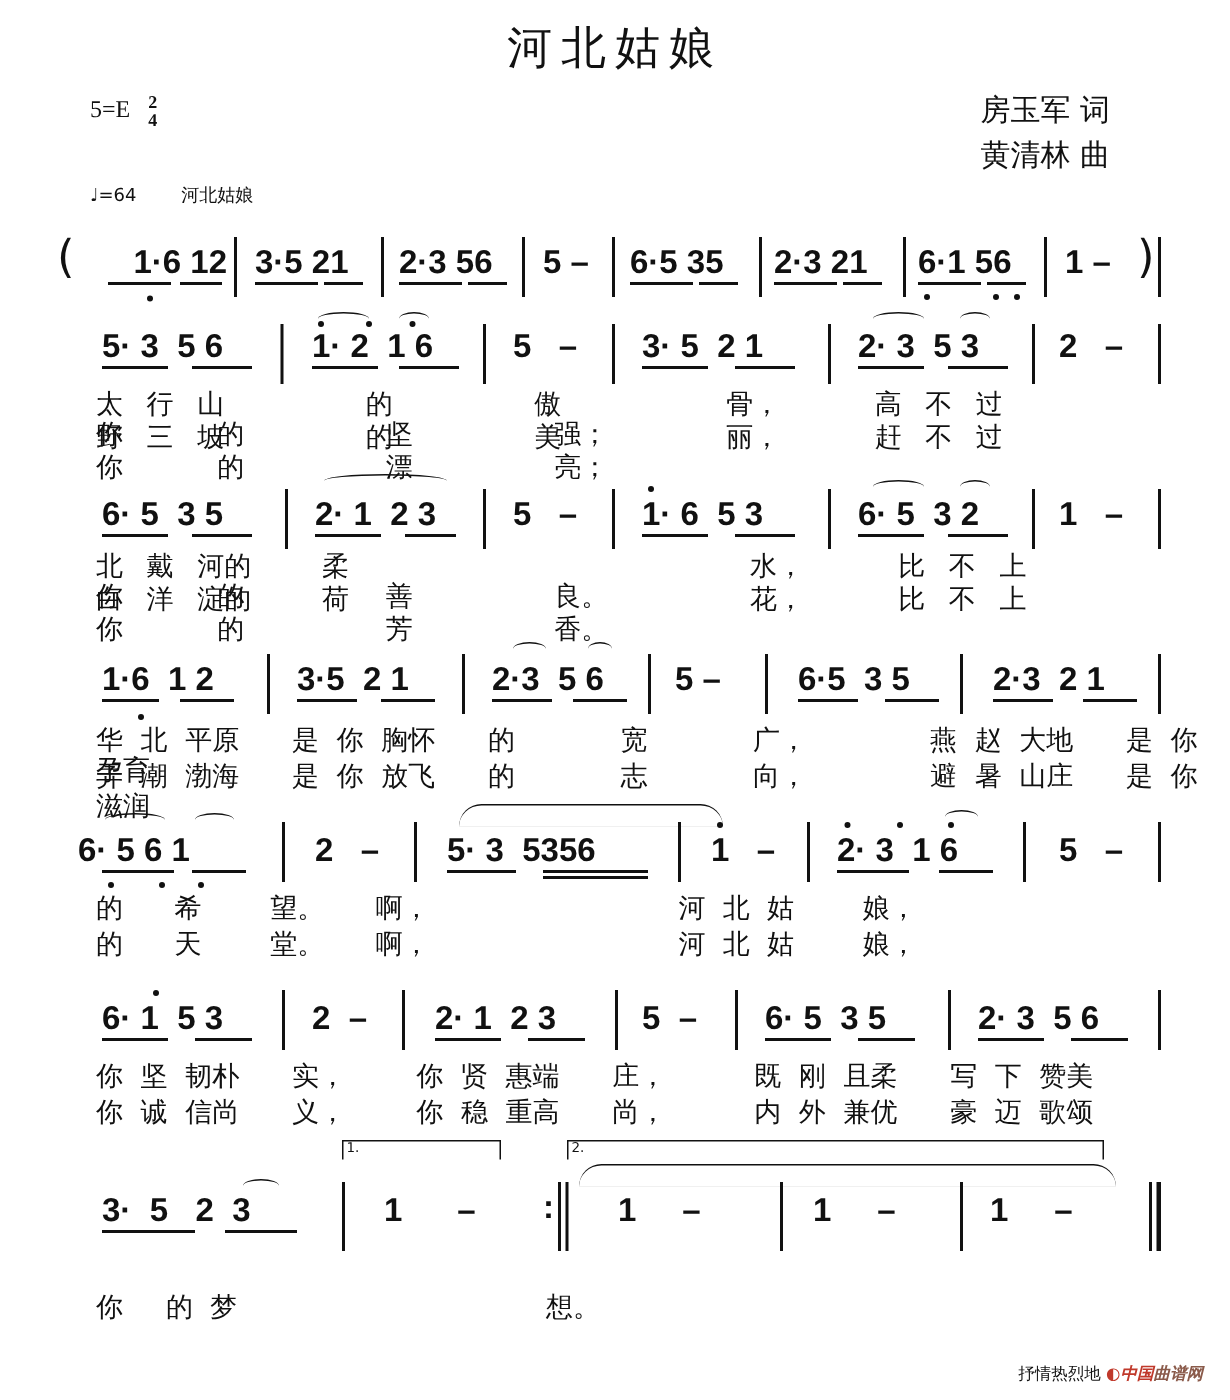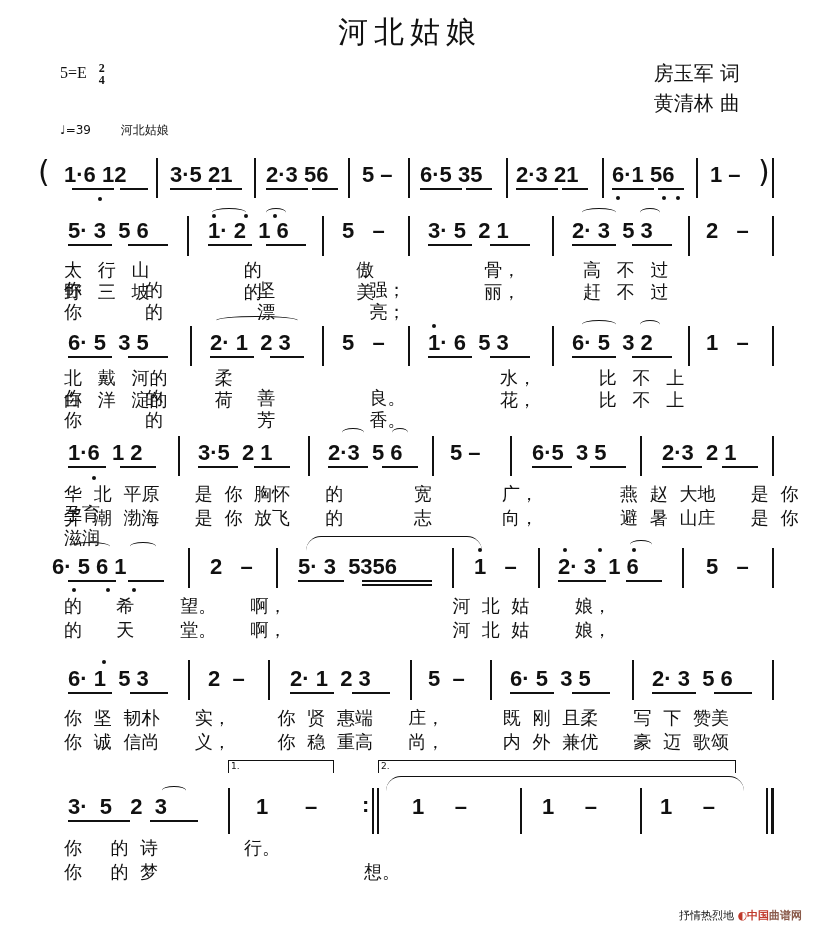--- a/index.html
+++ b/index.html
@@ -14,47 +14,47 @@
   .row{position:absolute;left:0;width:820px;}
   .n{position:absolute;font-weight:bold;font-size:22px;font-family:"Liberation Sans",sans-serif;line-height:22px;}
   .bar{position:absolute;width:2px;background:#111;}
   .ul{position:absolute;height:2px;background:#111;}
   .dot{position:absolute;width:4px;height:4px;border-radius:50%;background:#111;}
   .lyr{position:absolute;font-size:18px;font-family:"DejaVu Sans",sans-serif;line-height:20px;letter-spacing:0;}
   .slur{position:absolute;border-top:1.5px solid #111;border-radius:50% 50% 0 0;height:8px;}
   .paren{position:absolute;font-size:30px;font-weight:normal;}
   .volta{position:absolute;border-top:1px solid #111;border-left:1px solid #111;height:12px;font-size:9px;padding-left:2px;}
   .footer{right:18px;top:908px;font-size:11px;}
-  .logo{color:#c0392b;font-weight:bold;}
+  .logo{color:#c0392b;font-weight:bold;font-style:italic;}
   .logo .c{color:#8a5a4a;}
 </style>
 </head>
 <body>
 
 <div class="abs title">河北姑娘</div>
 
 <div class="abs key">
   <span>5=E</span>
   <span class="ts">
     <span>2</span><br>
     <span>4</span>
   </span>
 </div>
 
 <div class="abs credit" style="top:60px">房玉军 词</div>
 <div class="abs credit" style="top:90px">黄清林 曲</div>
 
 <div class="abs tempo">
-  <span>♩=39</span>
+  <span>♩=64</span>
   <span class="mood">河北姑娘</span>
 </div>
 
 <div class="row" style="top:150px;height:50px">
   <span class="paren" style="left:38px;top:4px">(</span>
-  <span class="n" style="left:64px;top:14px">1·6&nbsp;12</span>
+  <span class="n" style="left:89px;top:14px">1·6&nbsp;12</span>
   <div class="ul" style="left:72px;top:38px;width:42px"></div>
   <div class="ul" style="left:120px;top:38px;width:28px"></div>
   <div class="dot" style="left:98px;top:47px"></div>
   <div class="bar" style="left:156px;top:8px;height:40px"></div>
   <span class="n" style="left:170px;top:14px">3·5&nbsp;21</span>
   <div class="ul" style="left:170px;top:38px;width:42px"></div>
   <div class="ul" style="left:216px;top:38px;width:26px"></div>
   <div class="bar" style="left:254px;top:8px;height:40px"></div>
   <span class="n" style="left:266px;top:14px">2·3&nbsp;56</span>
   <div class="ul" style="left:266px;top:38px;width:42px"></div>
@@ -267,23 +267,20 @@
   <div class="bar" style="left:372px;top:30px;height:46px"></div>
   <div class="bar" style="left:377px;top:30px;height:46px"></div>
   <div class="slur" style="left:386px;top:18px;width:358px;height:14px;border-radius:20px 20px 0 0"></div>
   <span class="n" style="left:412px;top:38px">1&nbsp;&nbsp;&nbsp;&nbsp;&nbsp;–</span>
   <div class="bar" style="left:520px;top:30px;height:46px"></div>
   <span class="n" style="left:542px;top:38px">1&nbsp;&nbsp;&nbsp;&nbsp;&nbsp;–</span>
   <div class="bar" style="left:640px;top:30px;height:46px"></div>
   <span class="n" style="left:660px;top:38px">1&nbsp;&nbsp;&nbsp;&nbsp;&nbsp;–</span>
   <div class="bar" style="left:766px;top:30px;height:46px"></div>
   <div class="bar" style="left:771px;top:30px;height:46px;width:3px"></div>
-  <div class="lyr" style="left:64px;top:80px">
-    <span>你</span>&nbsp;&nbsp;&nbsp;&nbsp;&nbsp;<span>的</span>&nbsp;&nbsp;<span>诗</span>&nbsp;&nbsp;&nbsp;&nbsp;&nbsp;&nbsp;&nbsp;&nbsp;&nbsp;&nbsp;&nbsp;&nbsp;&nbsp;&nbsp;&nbsp;<span>行。</span>
-  </div>
   <div class="lyr" style="left:64px;top:104px">
     <span>你</span>&nbsp;&nbsp;&nbsp;&nbsp;&nbsp;<span>的</span>&nbsp;&nbsp;<span>梦</span>&nbsp;&nbsp;&nbsp;&nbsp;&nbsp;&nbsp;&nbsp;&nbsp;&nbsp;&nbsp;&nbsp;&nbsp;&nbsp;&nbsp;&nbsp;&nbsp;&nbsp;&nbsp;&nbsp;&nbsp;&nbsp;&nbsp;&nbsp;&nbsp;&nbsp;&nbsp;&nbsp;&nbsp;&nbsp;&nbsp;&nbsp;&nbsp;&nbsp;&nbsp;&nbsp;&nbsp;<span>想。</span>
   </div>
 </div>
 
 <div class="abs footer">
   <span>抒情热烈地</span>
   <span class="logo">
     <span>◐</span><span>中国</span><span class="c">曲谱网</span>
   </span>

